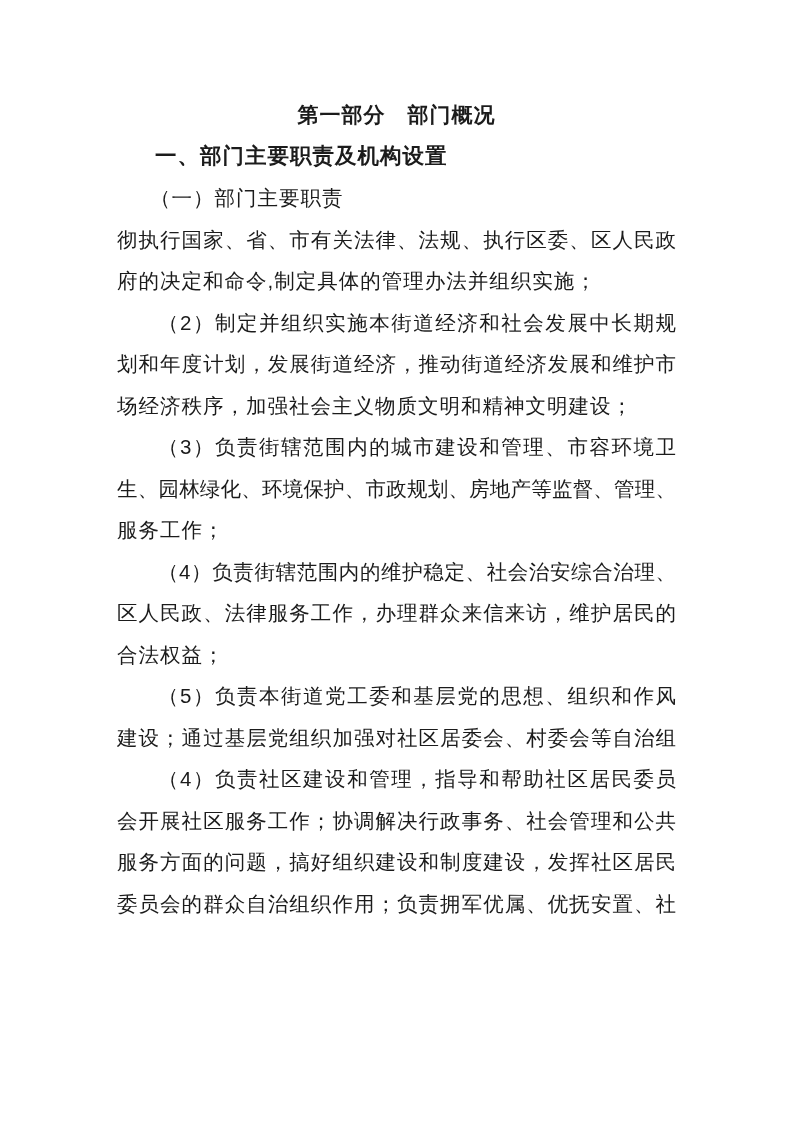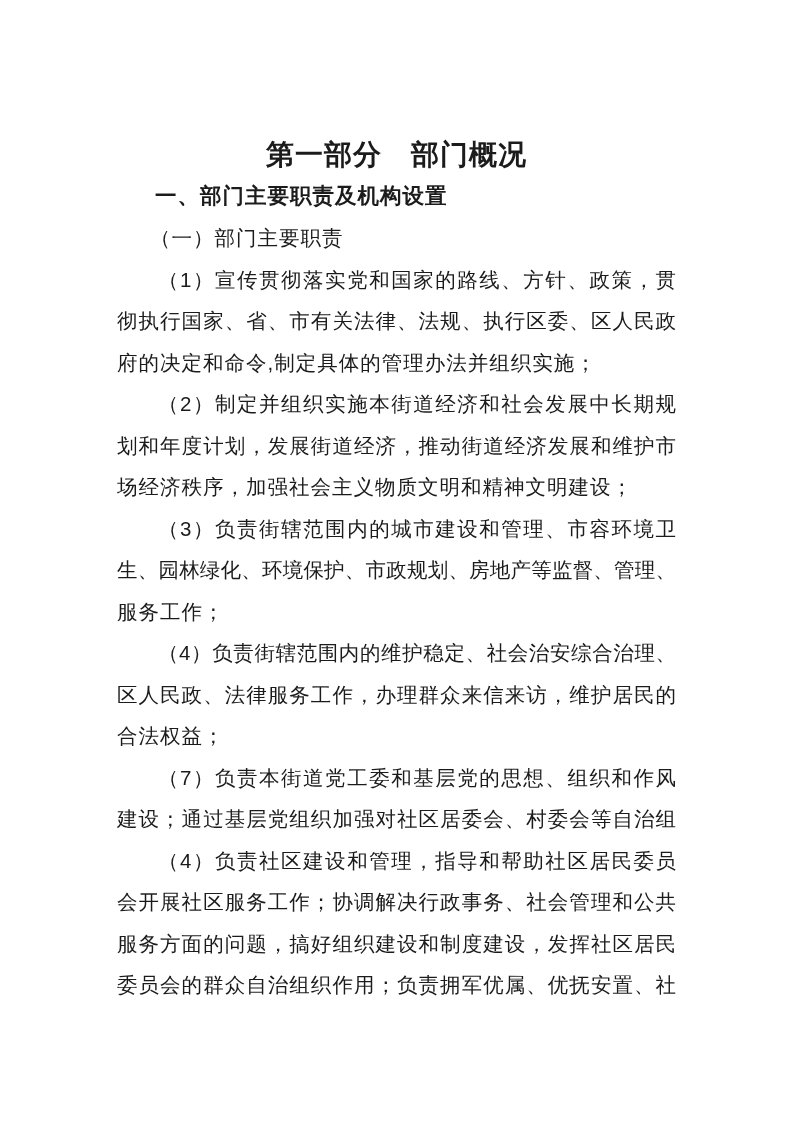--- a/index.html
+++ b/index.html
@@ -34,24 +34,23 @@
     text-align: justify;
     text-align-last: justify;
   }
   
   .indent {
     text-indent: 41px;
   }
   .title {
     font-family: "Liberation Sans", "DejaVu Sans", sans-serif;
     font-weight: bold;
-    font-size: 28px;
+    font-size: 21px;
     text-align: center;
     letter-spacing: 1px;
-    margin-top: 40px;
   }
   .h1 {
     font-family: Liberation Serif, serif;
     font-weight: bold;
     font-size: 21.5px;
     text-indent: 38px;
     letter-spacing: 1px;
   }
   .h2 {
     text-indent: 33px;
@@ -63,21 +62,20 @@
 
 <div class="page">
 
   <div class="line title">第一部分　部门概况</div>
 
   <div class="line h1">一、部门主要职责及机构设置</div>
 
   <div class="line h2">（一）部门主要职责</div>
 
   <div class="paragraph">
-    <div class="line fill indent">（1）宣传贯彻落实党和国家的路线、方针、政策，贯</div>
     <div class="line fill">彻执行国家、省、市有关法律、法规、执行区委、区人民政</div>
     <div class="line">府的决定和命令,制定具体的管理办法并组织实施；</div>
   </div>
 
   <div class="paragraph">
     <div class="line fill indent">（2）制定并组织实施本街道经济和社会发展中长期规</div>
     <div class="line fill">划和年度计划，发展街道经济，推动街道经济发展和维护市</div>
     <div class="line">场经济秩序，加强社会主义物质文明和精神文明建设；</div>
   </div>
 
@@ -87,21 +85,21 @@
     <div class="line">服务工作；</div>
   </div>
 
   <div class="paragraph">
     <div class="line fill indent">（4）负责街辖范围内的维护稳定、社会治安综合治理、</div>
     <div class="line fill">区人民政、法律服务工作，办理群众来信来访，维护居民的</div>
     <div class="line">合法权益；</div>
   </div>
 
   <div class="paragraph">
-    <div class="line fill indent">（7）负责本街道党工委和基层党的思想、组织和作风</div>
+    <div class="line fill indent">（5）负责本街道党工委和基层党的思想、组织和作风</div>
     <div class="line fill">建设；通过基层党组织加强对社区居委会、村委会等自治组</div>
   </div>
 
   <div class="paragraph">
     <div class="line fill indent">（4）负责社区建设和管理，指导和帮助社区居民委员</div>
     <div class="line fill">会开展社区服务工作；协调解决行政事务、社会管理和公共</div>
     <div class="line fill">服务方面的问题，搞好组织建设和制度建设，发挥社区居民</div>
     <div class="line fill">委员会的群众自治组织作用；负责拥军优属、优抚安置、社</div>
   </div>
 

